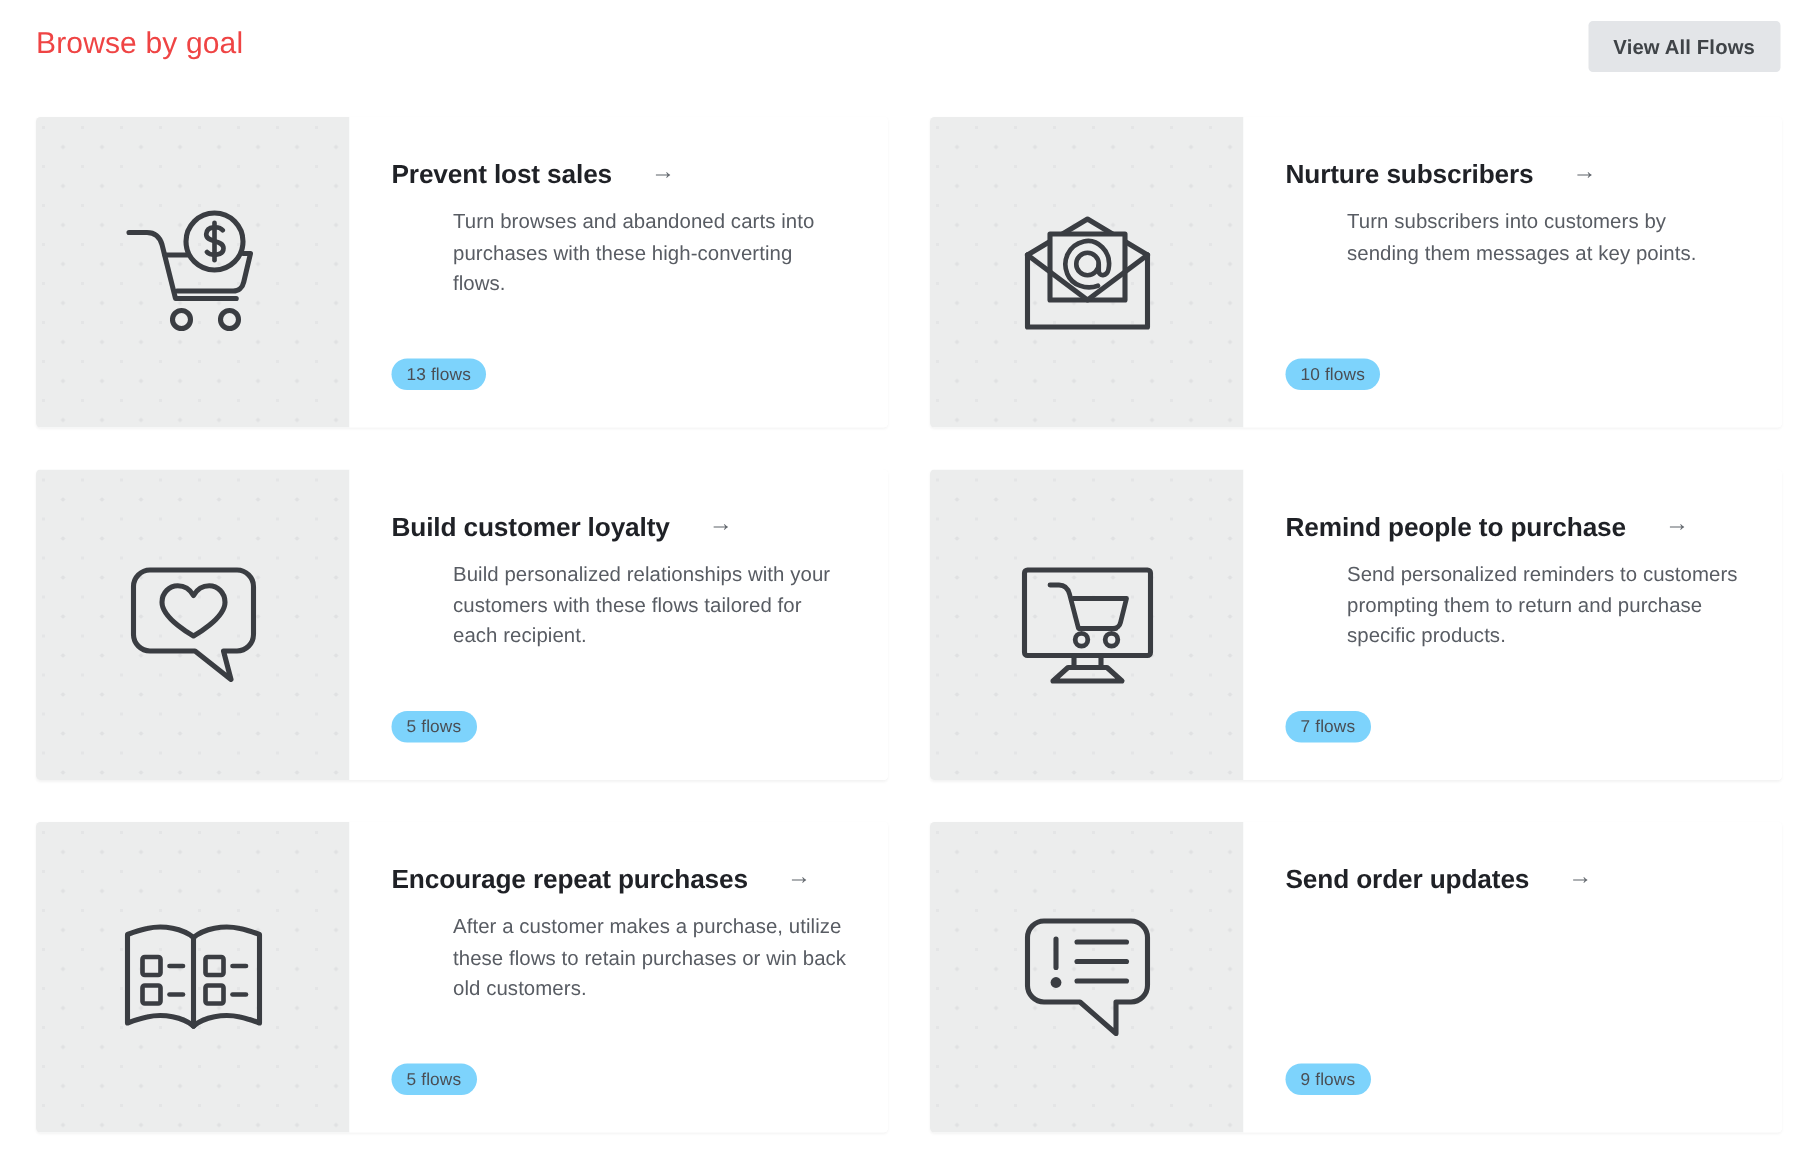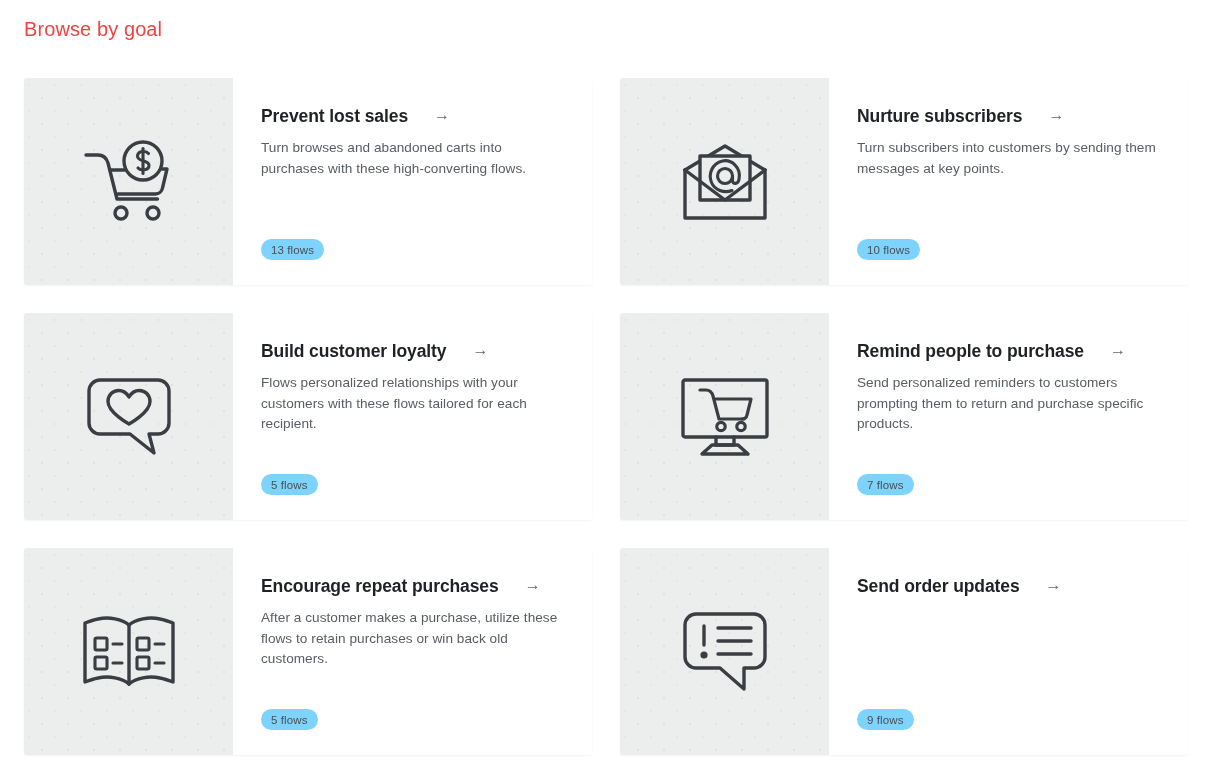--- a/index.html
+++ b/index.html
@@ -129,20 +129,21 @@
     transform: translateY(-1px);
   }
 
   .card-desc {
     margin-top: 11px;
     font-size: 13.6px;
     color: #585c63;
     line-height: 20.5px;
     letter-spacing: 0.05px;
     max-width: 312px;
+    margin-left: 41px;
   }
 
   .flow-badge {
     position: absolute;
     left: 28px;
     bottom: 25px;
     display: inline-flex;
     align-items: center;
     height: 21px;
     padding: 0 10px;
@@ -158,20 +159,21 @@
   .card:nth-child(4) .card-desc,
   .card:nth-child(6) .card-desc { max-width: 320px; }
 </style>
 </head>
 <body>
 
 <div id="root">
 
   <div class="header">
     <div class="page-title">Browse by goal</div>
+    <button class="view-all-btn">View All Flows</button>
   </div>
 
   <div class="grid">
 
     <div class="card">
       <div class="card-visual">
         <svg width="92" height="86" viewBox="0 0 92 86" fill="none">
           <g stroke="#3a3d42" stroke-width="3.4" stroke-linecap="round" stroke-linejoin="round" fill="none">
             <path d="M3 16 H15 C20 16 23.5 19 25 24 L34 60 H74.5"></path>
             <path d="M79 30 H84 L79.5 49 C78.8 52.5 76 55 72.5 55 H35"></path>
@@ -228,21 +230,21 @@
             <path d="M14 3 H72 C78 3 83 8 83 14 V46 C83 52 78 57 72 57 H63 L68 76 L44 57 H14 C8 57 3 52 3 46 V14 C3 8 8 3 14 3 Z"></path>
             <path d="M43 47 C43 47 22 35.5 22 24.5 C22 18 27 13.5 32.5 13.5 C37.5 13.5 41 16.5 43 20 C45 16.5 48.5 13.5 53.5 13.5 C59 13.5 64 18 64 24.5 C64 35.5 43 47 43 47 Z"></path>
           </g>
         </svg>
       </div>
       <div class="card-body">
         <div class="card-title">
           <span>Build customer loyalty</span>
           <span class="arrow-icon">→</span>
         </div>
-        <div class="card-desc">Flows personalized relationships with your customers with these flows tailored for each recipient.</div>
+        <div class="card-desc">Build personalized relationships with your customers with these flows tailored for each recipient.</div>
         <div class="flow-badge">5 flows</div>
       </div>
     </div>
 
     <div class="card">
       <div class="card-visual">
         <svg width="90" height="80" viewBox="0 0 90 80" fill="none">
           <g stroke="#3a3d42" stroke-width="3.4" stroke-linecap="round" stroke-linejoin="round" fill="none">
             <rect x="3" y="3" width="84" height="57" rx="2"></rect>
             <path d="M36 60 V68 H54 V60"></path>

